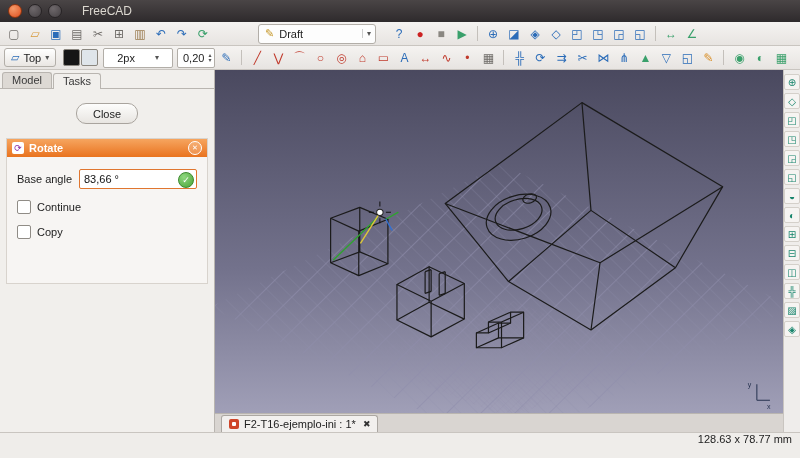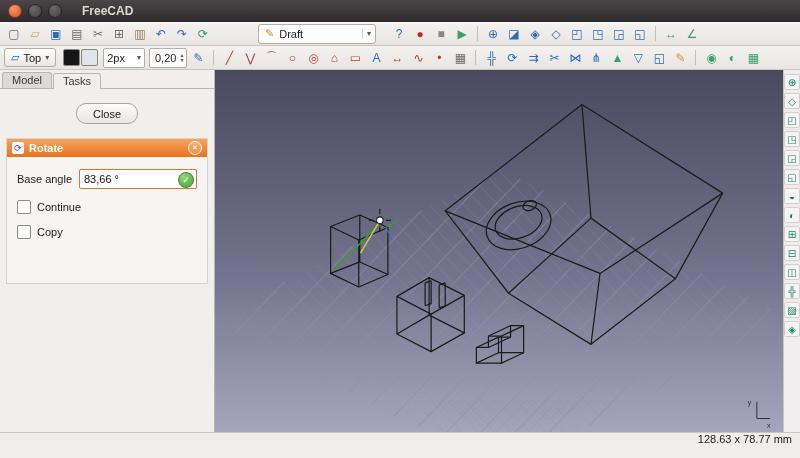--- a/index.html
+++ b/index.html
@@ -1,20 +1,20 @@
 <!DOCTYPE html>
 <html style="--accent_orange: #e9731f; --input_focus_orange: #e0762f; --check_green: #4aa338; --titlebar_bg: #4a4546; --viewport_top: #4a495f; --viewport_mid: #73728c; --viewport_bottom: #a6a5bd; --grid_line: #8f8eab; --wireframe: #1b1b1b;"><head>
 <meta charset="utf-8">
 <style>
   html,body{margin:0;padding:0;}
   body{width:800px;height:458px;overflow:hidden;font-family:"Liberation Sans","DejaVu Sans",sans-serif;font-size:12px;background:#efedeb;-webkit-font-smoothing:antialiased;}
   .app{width:800px;height:458px;display:flex;flex-direction:column;}
 
   
-  .titlebar{flex:0 0 22px;background:linear-gradient(var(--titlebar_bg,#4a4546),#2e2a2c);display:flex;align-items:center;gap:6px;padding:0 8px;font-weight:bold;}
+  .titlebar{flex:0 0 22px;background:linear-gradient(var(--titlebar_bg,#4a4546),#2e2a2c);display:flex;align-items:center;gap:6px;padding:0 8px;}
   .winbtn{width:12px;height:12px;border-radius:50%;}
   .winbtn.close{background:radial-gradient(circle at 35% 30%,#f49a6a,#de4f1f);border:1px solid #8d3410;}
   .winbtn.minb,.winbtn.maxb{background:radial-gradient(circle at 35% 30%,#6e686b,#454043);border:1px solid #272325;}
   .wtitle{color:#dcd8d0;font-size:12px;margin-left:14px;}
 
   
   .toolbar{flex:0 0 23px;display:flex;align-items:center;background:linear-gradient(#f5f3f1,#e7e4e1);border-bottom:1px solid #c9c5c0;padding:0 4px;gap:1px;}
   .ticon{width:20px;height:19px;display:flex;align-items:center;justify-content:center;font-size:12px;border-radius:3px;}
   .tb-group{display:flex;align-items:center;gap:1px;}
   .sep{width:1px;height:15px;background:#c4c0bb;margin:0 4px;}
@@ -22,21 +22,21 @@
   .wb-ico{color:#c79a2e;font-size:11px;}
   .wb-label{flex:1;}
   .wb-caret{border-left:1px solid #ccc;padding-left:4px;color:#555;font-size:8px;}
 
   .plane-btn{display:flex;align-items:center;gap:4px;background:linear-gradient(#ffffff,#e9e6e2);border:1px solid #b2aea8;border-radius:3px;height:19px;padding:0 6px;font-size:11px;color:#222;}
   .plane-ico{color:#2b6cb8;font-size:11px;}
   .btn-caret{color:#555;font-size:8px;}
   .swatch{width:15px;height:15px;border:1px solid #8a867f;border-radius:2px;}
   .swatch.line{background:#161616;margin-left:6px;}
   .swatch.face{background:#dfe5ea;}
-  .mini-select{display:flex;align-items:center;gap:12px;background:#fff;border:1px solid #b2aea8;border-radius:2px;height:18px;padding:0 3px;font-size:11px;color:#222;margin-left:4px;}
+  .mini-select{display:flex;align-items:center;gap:20px;background:#fff;border:1px solid #b2aea8;border-radius:2px;height:18px;padding:0 13px;font-size:11px;color:#222;margin-left:4px;}
   .mini-spin{display:flex;align-items:center;gap:4px;background:#fff;border:1px solid #b2aea8;border-radius:2px;height:18px;padding:0 3px 0 5px;font-size:11px;color:#222;margin-left:3px;}
   .spin-arrows{display:flex;flex-direction:column;font-size:6px;line-height:5px;color:#555;}
 
   
   .main{flex:1;display:flex;min-height:0;}
 
   
   .dock{flex:0 0 215px;width:215px;background:#f1efec;border-right:1px solid #b9b5b0;display:flex;flex-direction:column;box-sizing:border-box;}
   .dock-head{height:17px;display:flex;align-items:center;padding:0 6px;font-size:11px;color:#3d3a37;gap:4px;}
   .dock-btns{margin-left:auto;display:flex;gap:3px;color:#777;font-size:9px;}
@@ -292,20 +292,27 @@
           <path d="M260 281 L282 271 M260 266 L282 256 M272 266 L294 256 M272 255 L294 245 M285 255 L307 245 M285 281 L307 271"></path>
         </g>
 
         <g>
           <path d="M539 334 L539 318 M539 334 L552 334" stroke="#26324f" stroke-width="1" fill="none"></path>
           <text x="530" y="321" font-size="7" fill="#26324f">y</text>
           <text x="549" y="343" font-size="7" fill="#26324f">x</text>
         </g>
       </svg>
 
+      <div class="doc-tabbar">
+        <div class="doc-tab">
+          <span class="fc-icon"></span>
+          <span>F2-T16-ejemplo-ini : 1*</span>
+          <span class="tab-x">✖</span>
+        </div>
+      </div>
     </div>
 
     <div class="right-bar">
 
     <span class="ricon" style="color: rgb(23, 133, 108);">⊕</span>
         <span class="ricon" style="color: rgb(23, 133, 108);">◇</span>
         <span class="ricon" style="color: rgb(23, 133, 108);">◰</span>
         <span class="ricon" style="color: rgb(23, 133, 108);">◳</span>
         <span class="ricon" style="color: rgb(23, 133, 108);">◲</span>
         <span class="ricon" style="color: rgb(23, 133, 108);">◱</span>

